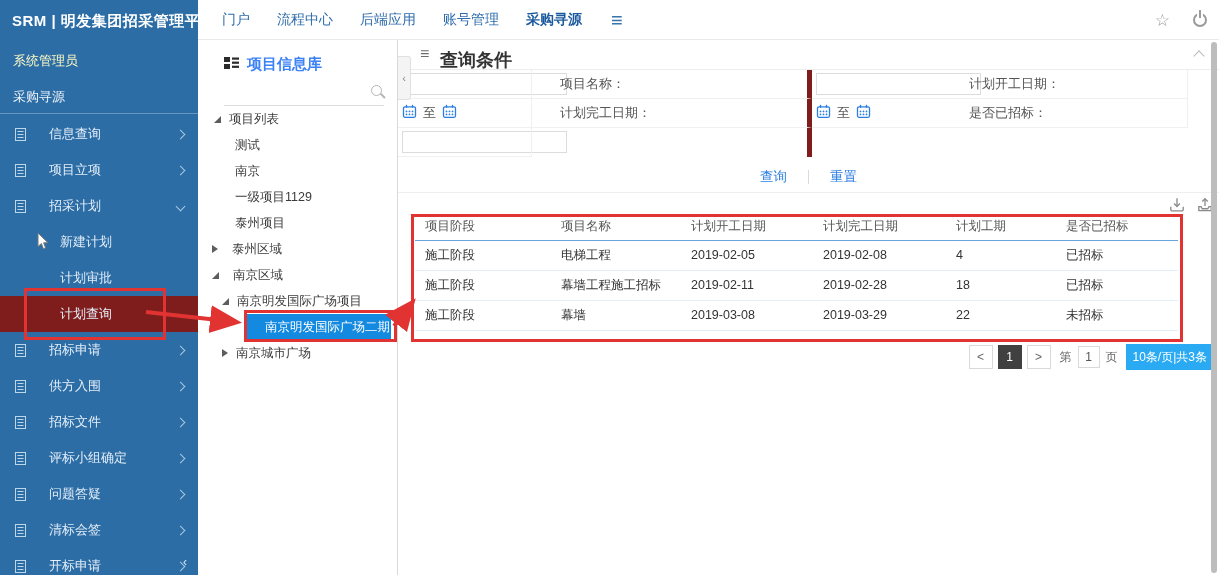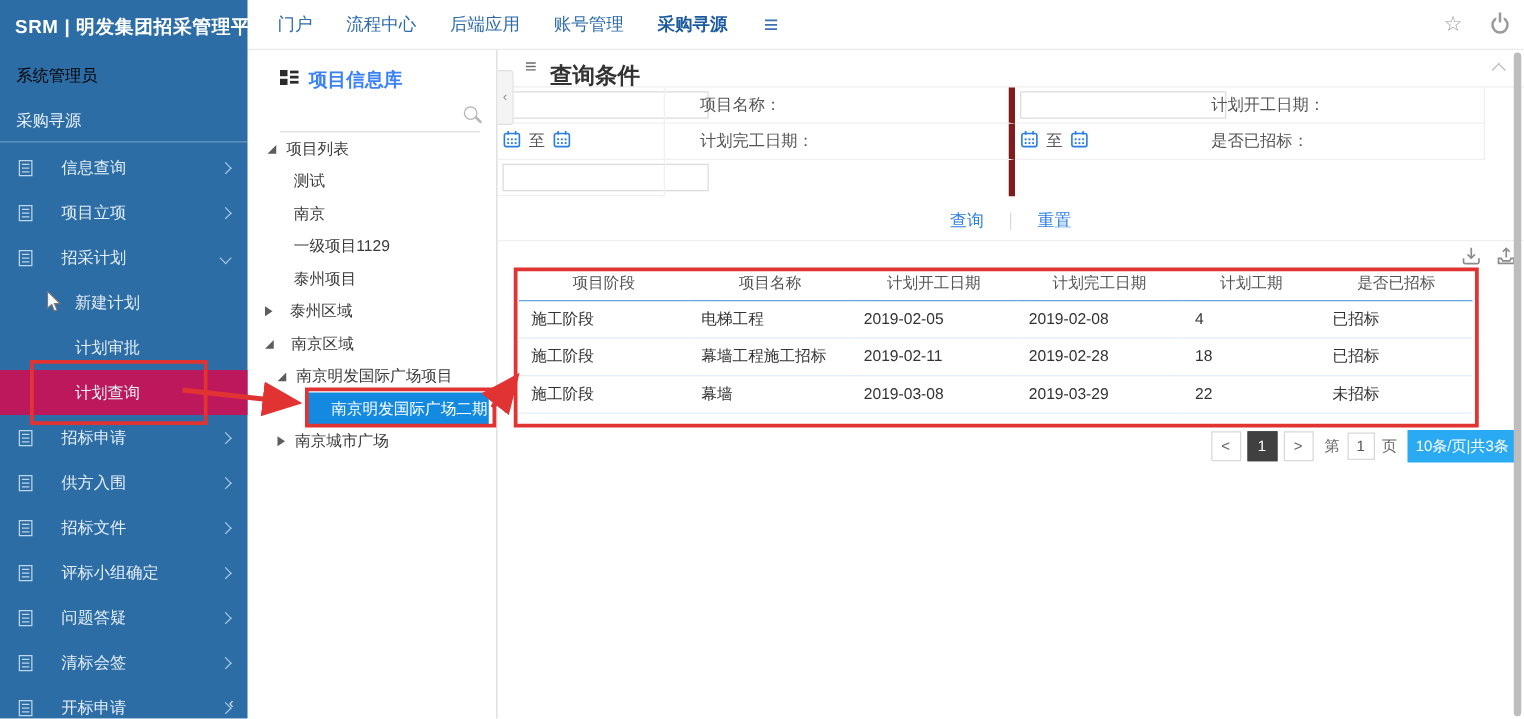--- a/index.html
+++ b/index.html
@@ -3,26 +3,26 @@
 <meta charset="utf-8">
 <style>
   * { box-sizing: border-box; margin: 0; padding: 0; }
   html,body { width:1219px; height:575px; }
   body { font-family: "Liberation Sans", "DejaVu Sans", sans-serif; background:#fff; overflow:hidden; }
   .page { position:relative; width:1219px; height:575px; background:#fff; overflow:hidden; }
 
   
   .sidebar { position:absolute; left:0; top:0; width:198px; height:575px; background:#2d6da6; color:#fff; z-index:5; }
   .brand { padding:12px 0 0 12px; font-size:15px; font-weight:bold; letter-spacing:.5px; white-space:nowrap; }
-  .side-user { position:absolute; left:13px; top:52px; font-size:13px; color:#000000; }
+  .side-user { position:absolute; left:13px; top:52px; font-size:13px; color:#fef9c3; }
   .side-module { position:absolute; left:13px; top:88px; font-size:13px; color:#eef5fb; }
   .side-divider { position:absolute; left:0; top:113px; width:198px; height:1px; background:rgba(255,255,255,.28); }
   .menu { position:absolute; left:0; top:116px; width:198px; }
   .m-item { height:36px; display:flex; align-items:center; padding:0 14px 0 13px; font-size:13px; color:#e3eef8; cursor:pointer; }
-  .m-item.active { background:#be185d;justify-content:flex-end; }
+  .m-item.active { background:#7f1d1d;justify-content:flex-end; }
   .m-icon { width:15px; height:15px; margin-right:21px; flex:none; }
   .m-label { flex:1; white-space:nowrap; overflow:hidden; }
   .m-sub { padding-left:60px; }
   .chev { width:7px; height:7px; border-right:1.5px solid #a9c9e2; border-bottom:1.5px solid #a9c9e2; flex:none; }
   .chev.right { transform:rotate(-45deg); }
   .chev.down  { transform:rotate(45deg); }
   .side-collapse { position:absolute; left:183px; top:555px; color:#dbe9f5; font-size:12px; z-index:6; }
 
   
   .topnav { position:absolute; left:198px; top:0; width:1021px; height:40px; background:#fff; border-bottom:1px solid #e9e9e9; display:flex; align-items:center; padding-left:24px; z-index:4; }
@@ -75,21 +75,21 @@
   .q-actions { position:absolute; left:0; top:122px; width:821px; height:30px; display:flex; align-items:center; justify-content:center; }
   .q-btn { font-size:13.5px; color:#2a7de1; cursor:pointer; }
   .q-sep { width:1px; height:14px; background:#e0d8d8; margin:0 21px; }
   .q-bottomline { position:absolute; left:0; top:152px; width:821px; height:1px; background:#efefef; }
 
   .exp-icons { position:absolute; left:770px; top:156px; display:flex; gap:10px; }
   .exp-ico { width:18px; height:18px; cursor:pointer; }
 
   
   .grid-table { position:absolute; left:17px; top:174px; width:763px; border-collapse:collapse; table-layout:fixed; }
-  .grid-table th { height:26px; text-align:center; font-weight:normal; font-size:12.5px; color:#555; border-bottom:1px solid #66a5dc; }
+  .grid-table th { height:26px; text-align:left; font-weight:normal; font-size:12.5px; color:#555; border-bottom:1px solid #66a5dc; padding-left:10px; }
   .grid-table td { height:30px; font-size:12.5px; color:#333; border-bottom:1px solid #e3eef9; padding-left:10px; white-space:nowrap; }
   .st-blue { color:#2f54eb; }
   .st-red { color:#f5222d; }
 
   
   .pager { position:absolute; left:0; top:304px; width:816px; height:26px; display:flex; align-items:center; justify-content:flex-end; font-size:12px; color:#666; }
   .pg-btn { width:24px; height:24px; border:1px solid #d9d9d9; background:#fff; display:flex; align-items:center; justify-content:center; margin-left:5px; cursor:pointer; color:#666; font-size:12px; }
   .pg-btn.cur { background:#404040; border-color:#404040; color:#fff; }
   .pg-jump { margin-left:9px; white-space:nowrap; }
   .pg-input { width:22px; height:22px; border:1px solid #d9d9d9; text-align:center; font-size:12px; color:#555; margin:0 6px; outline:none; }

